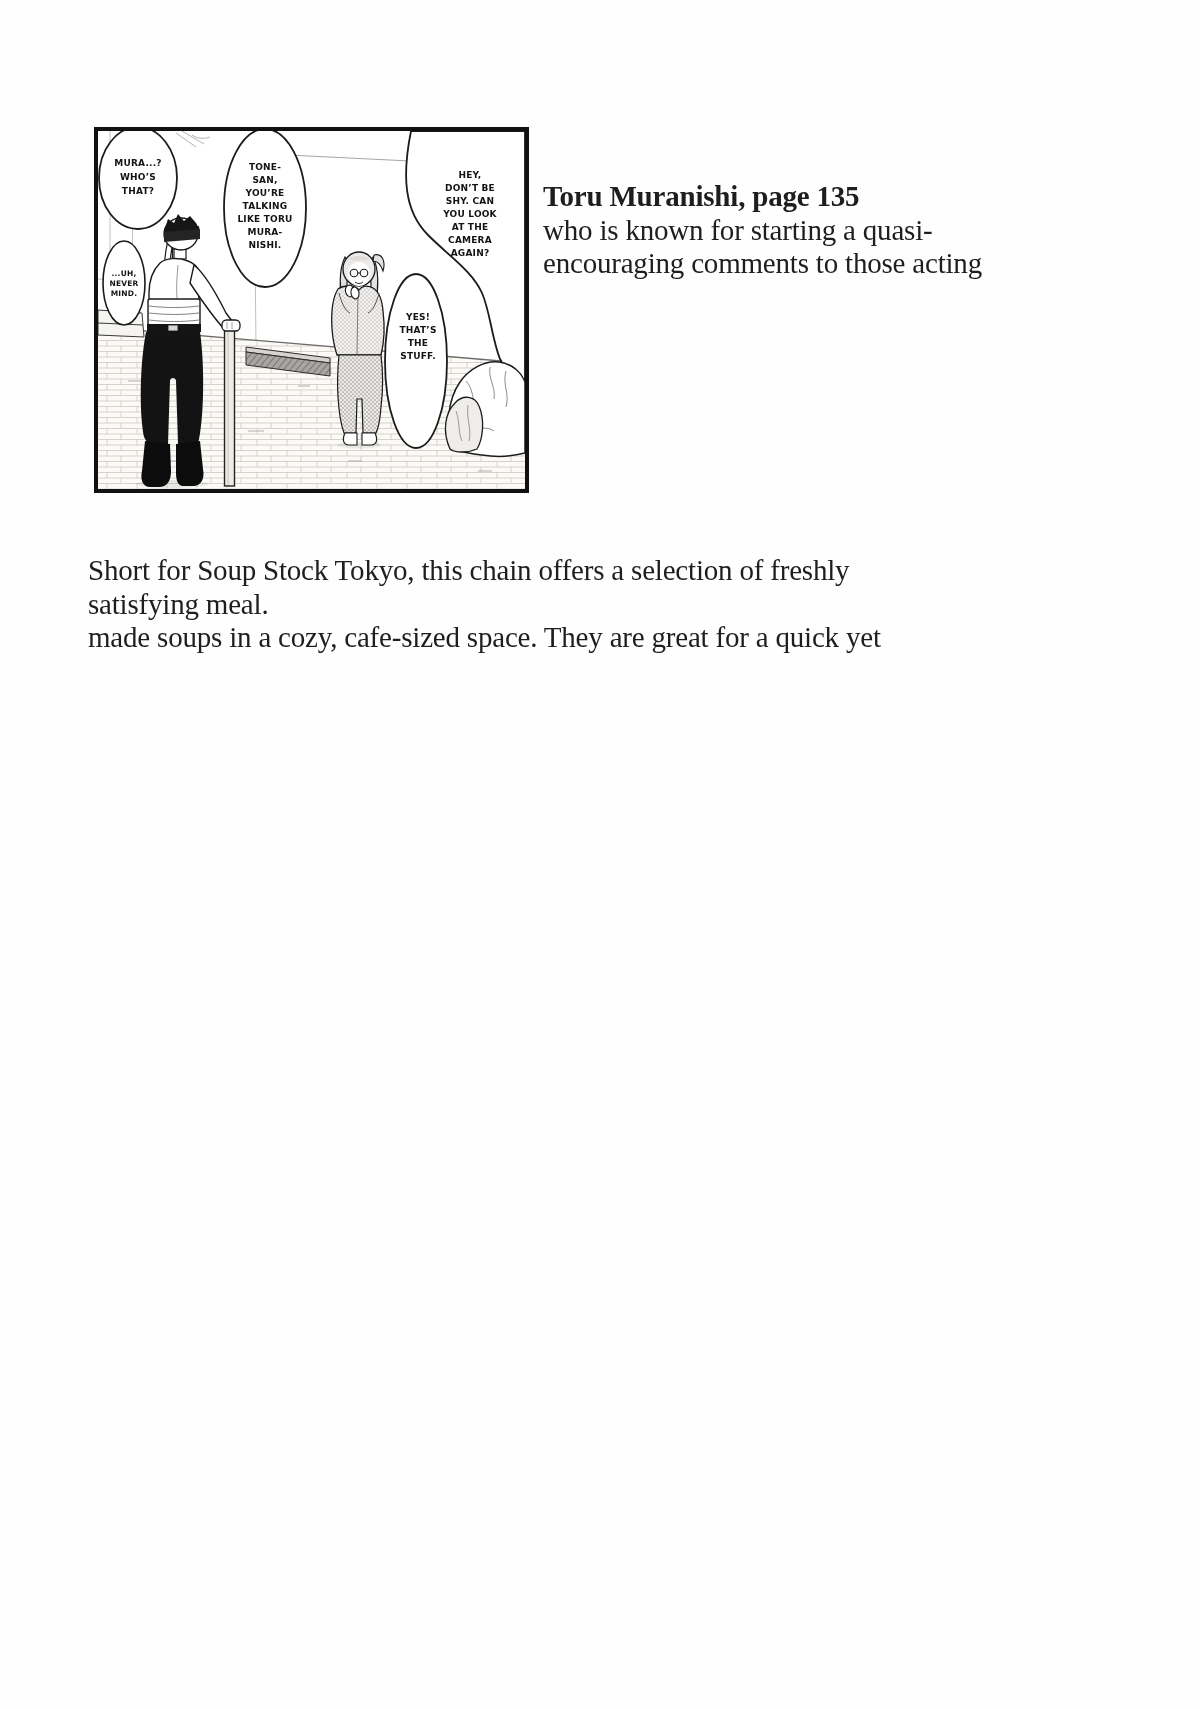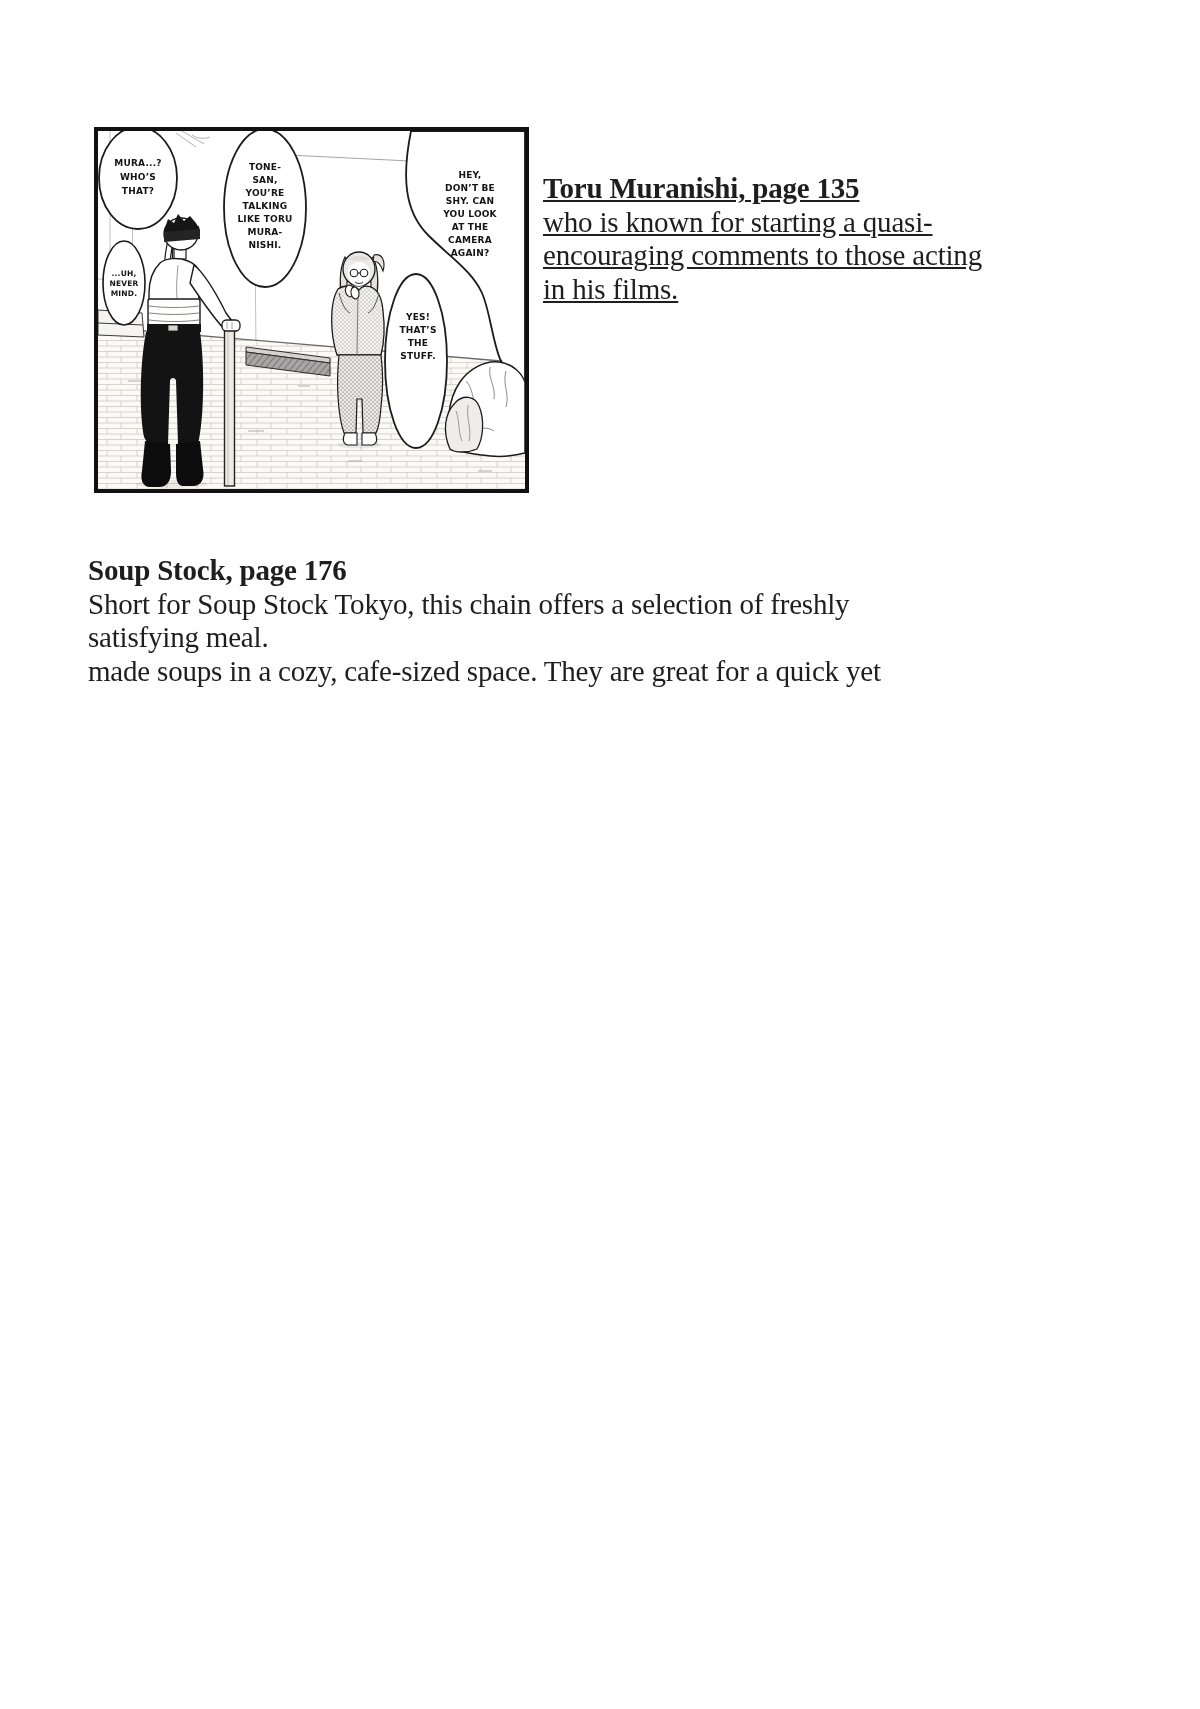--- a/index.html
+++ b/index.html
@@ -3,21 +3,21 @@
 <meta charset="utf-8">
 <style>
   html,body{margin:0;padding:0;background:#ffffff;}
   .page{position:relative;width:1200px;height:1709px;background:#fefefe;overflow:hidden;
         font-family:"Liberation Serif", serif;color:#1e1e1e;}
   .panel{position:absolute;left:94px;top:127px;width:427px;height:358px;
          border:4px solid #111;background:#fff;overflow:hidden;}
   .panel svg{display:block;width:427px;height:358px;}
   .note{position:absolute;font-size:29px;line-height:33.5px;letter-spacing:-0.2px;}
   .note-title{font-weight:bold;}
-  .note-1{left:543px;top:172px;width:480px;text-decoration:underline;}
+  .note-1{left:543px;top:180px;width:480px;}
   .note-2{left:88px;top:554px;width:960px;}
   .bt{font-family:"DejaVu Sans",sans-serif;font-weight:700;font-size:9px;
       fill:#141414;text-anchor:middle;letter-spacing:0.2px;}
   .bt-s{font-size:7.5px;}
 </style>
 </head>
 <body>
 
 <div class="page">
 
@@ -190,23 +190,21 @@
         <text class="bt" x="167" y="104">MURA-</text>
         <text class="bt" x="167" y="117">NISHI.</text>
       </g>
     </svg>
   </div>
 
   <div class="note note-1">
     <div class="note-title">Toru Muranishi, page 135</div>
     <div class="note-line">who is known for starting a quasi-</div>
     <div class="note-line">encouraging comments to those acting</div>
-    <div class="note-line">in his films.</div>
   </div>
 
   <div class="note note-2">
-    <div class="note-title">Soup Stock, page 176</div>
     <div class="note-line">Short for Soup Stock Tokyo, this chain offers a selection of freshly</div>
     <div class="note-line">satisfying meal.</div>
     <div class="note-line">made soups in a cozy, cafe-sized space. They are great for a quick yet</div>
   </div>
 
 </div>
 
 </body></html>

